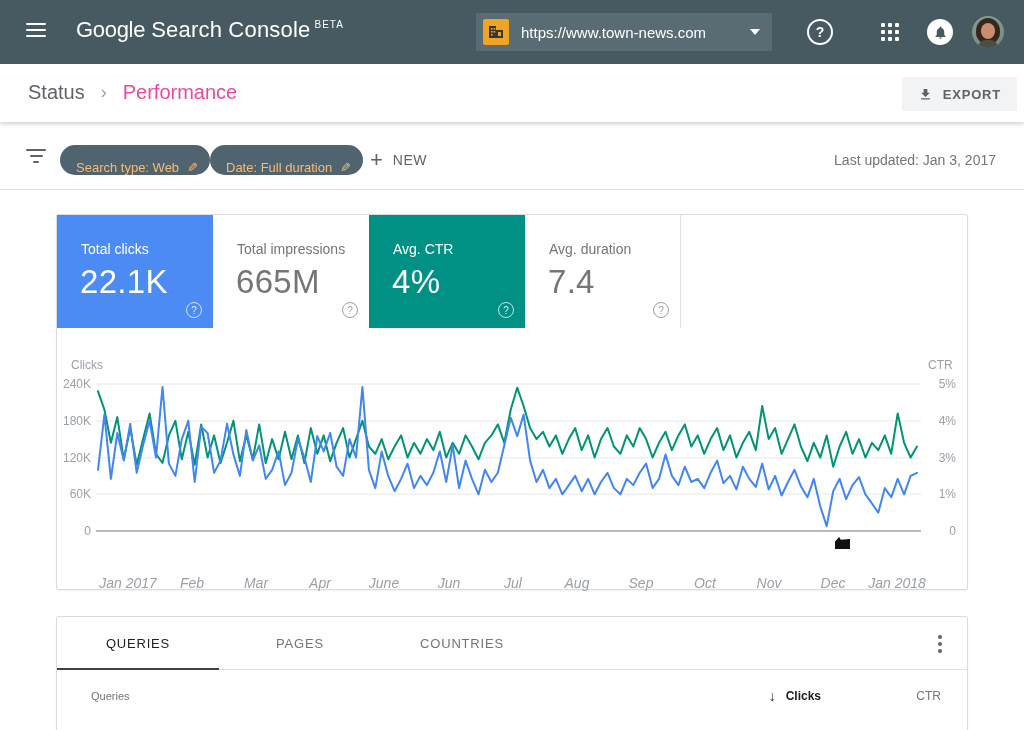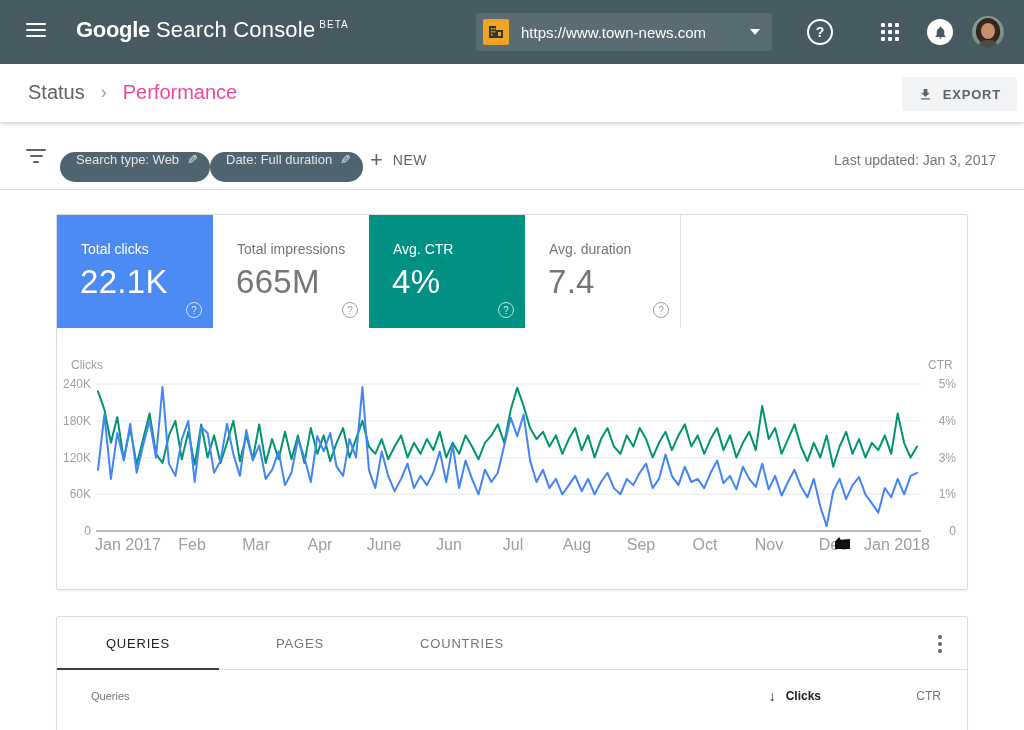--- a/index.html
+++ b/index.html
@@ -5,21 +5,21 @@
   * { margin:0; padding:0; box-sizing:border-box; }
   html,body { width:1024px; height:730px; overflow:hidden; background:#fff;
     font-family:"Liberation Sans","DejaVu Sans",sans-serif; }
   .screen { position:relative; width:1024px; height:730px; background:#fff; overflow:hidden; }
 
   
   .appbar { position:absolute; top:0; left:0; width:1024px; height:64px; background:#475a61; z-index:30; }
   .hamburger { position:absolute; left:26px; top:23px; width:20px; height:16px; cursor:pointer; }
   .hamburger span { display:block; width:20px; height:2px; background:#fff; margin-bottom:4px; border-radius:1px; }
   .logo { position:absolute; left:76px; top:17px; color:#fff; font-size:22px; white-space:nowrap; }
-  .logo .g { font-weight:700; letter-spacing:-0.3px; }
+  .logo .g { font-weight:400; letter-spacing:-0.3px; }
   .logo .p { font-weight:400; margin-left:6px; letter-spacing:0.2px; }
   .logo .beta { font-size:10px; letter-spacing:1px; position:relative; top:-9px; left:4px; font-weight:400; }
   .property { position:absolute; left:476px; top:13px; width:296px; height:38px; background:#5a6c73;
     border-radius:2px; display:flex; align-items:center; padding:0 12px 0 7px; cursor:pointer; }
   .prop-icon { width:26px; height:26px; background:#f0a423; border-radius:2px; display:flex; align-items:center; justify-content:center; }
   .prop-url { color:#fff; font-size:15px; margin-left:12px; flex:1; }
   .caret { width:0; height:0; border-left:5px solid transparent; border-right:5px solid transparent; border-top:6px solid #fff; }
   .bar-ic { position:absolute; top:19px; width:26px; height:26px; cursor:pointer; }
   .help-ic { left:807px; border:2px solid #fff; border-radius:50%; color:#fff; font-size:14px; font-weight:700;
     display:flex; align-items:center; justify-content:center; }
@@ -43,22 +43,22 @@
   .export-btn { position:absolute; right:7px; top:13px; height:34px; background:#f1f3f4; border-radius:2px;
     display:flex; align-items:center; padding:0 16px; cursor:pointer; }
   .export-btn svg { margin-right:10px; }
   .export-label { color:#5f6368; font-size:13px; font-weight:700; letter-spacing:0.8px; }
 
   
   .filterbar { position:absolute; top:122px; left:0; width:1024px; height:68px; background:#fff; border-bottom:1px solid #e0e0e0; }
   .funnel { position:absolute; left:26px; top:27px; width:20px; height:14px; cursor:pointer; }
   .funnel span { display:block; height:2px; background:#5f6368; border-radius:1px; margin:0 auto 4px auto; }
   .funnel .f1{ width:20px; } .funnel .f2{ width:13px; } .funnel .f3{ width:6px; }
-  .chip { position:absolute; top:30px; height:30px; background:#4f646e; border-radius:15px; color:#e5e5e5;
-    font-size:13px; display:flex; align-items:flex-start; padding:0 12px 0 16px; cursor:pointer; }
+  .chip { position:absolute; top:23px; height:30px; background:#4f646e; border-radius:15px; color:#fdba74;
+    font-size:13px; display:flex; align-items:flex-end; padding:0 12px 0 16px; cursor:pointer; }
   .chip .pencil { margin-left:8px; font-size:13px; transform:scaleX(-1); }
   .chip1 { left:60px; } .chip2 { left:210px; }
   .new-btn { position:absolute; left:370px; top:23px; height:30px; display:flex; align-items:center; cursor:pointer; }
   .new-plus { color:#5f6368; font-size:22px; font-weight:400; margin-right:10px; line-height:1; }
   .new-label { color:#5f6368; font-size:14px; letter-spacing:0.5px; }
   .last-updated { position:absolute; right:28px; top:30px; font-size:14px; color:#757575; }
 
   
   .card { position:absolute; background:#fff; border:1px solid #dadce0; border-radius:2px; box-shadow:0 1px 2px rgba(0,0,0,0.06); }
   .card1 { left:56px; top:214px; width:912px; height:376px; }
@@ -69,21 +69,21 @@
     font-size:10px; display:flex; align-items:center; justify-content:center; }
   .m-colored .mlabel,.m-colored .mvalue { color:#fff; }
   .m-colored .q { border:1px solid rgba(255,255,255,0.75); color:rgba(255,255,255,0.85); }
   .m-plain .mlabel { color:#757575; } .m-plain .mvalue { color:#757575; }
   .m-plain .q { border:1px solid #9e9e9e; color:#9e9e9e; }
   .m1 { left:0; } .m2 { left:156px; } .m3 { left:312px; } .m4 { left:468px; border-right:1px solid #e0e0e0; }
 
   .axis-title { position:absolute; font-size:12px; color:#9aa0a6; }
   .tickL { position:absolute; font-size:12px; color:#9aa0a6; width:34px; text-align:right; }
   .tickR { position:absolute; font-size:12px; color:#9aa0a6; width:34px; text-align:right; }
-  .mlabelx { position:absolute; font-size:16px; color:#9aa0a6; width:70px; text-align:center; top:321px; }
+  .mlabelx { position:absolute; font-size:14px; color:#9aa0a6; width:70px; text-align:center; top:360px;font-style:italic; }
   #perf-chart { position:absolute; left:0; top:0; }
   .cursor-artifact { position:absolute; left:778px; top:322px; width:15px; height:12px; background:#111;
     clip-path:polygon(0 38%, 28% 0, 38% 22%, 100% 16%, 100% 100%, 0 100%); }
 
   
   .card2 { left:56px; top:616px; width:912px; height:160px; }
   .tabrow { position:absolute; left:0; top:0; width:910px; height:53px; border-bottom:1px solid #e0e0e0; }
   .tab { position:absolute; top:0; width:162px; height:53px; display:flex; align-items:center; justify-content:center;
     font-size:13px; letter-spacing:0.8px; color:#757575; font-weight:500; cursor:pointer; }
   .tab-active { color:#202124; }

